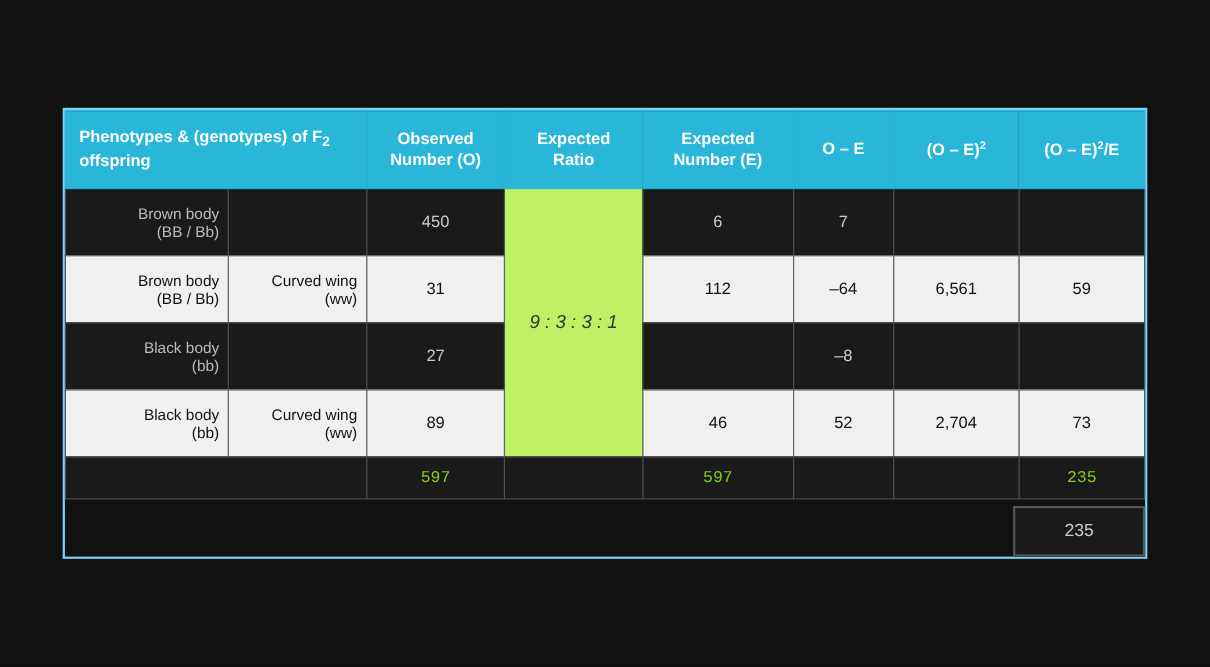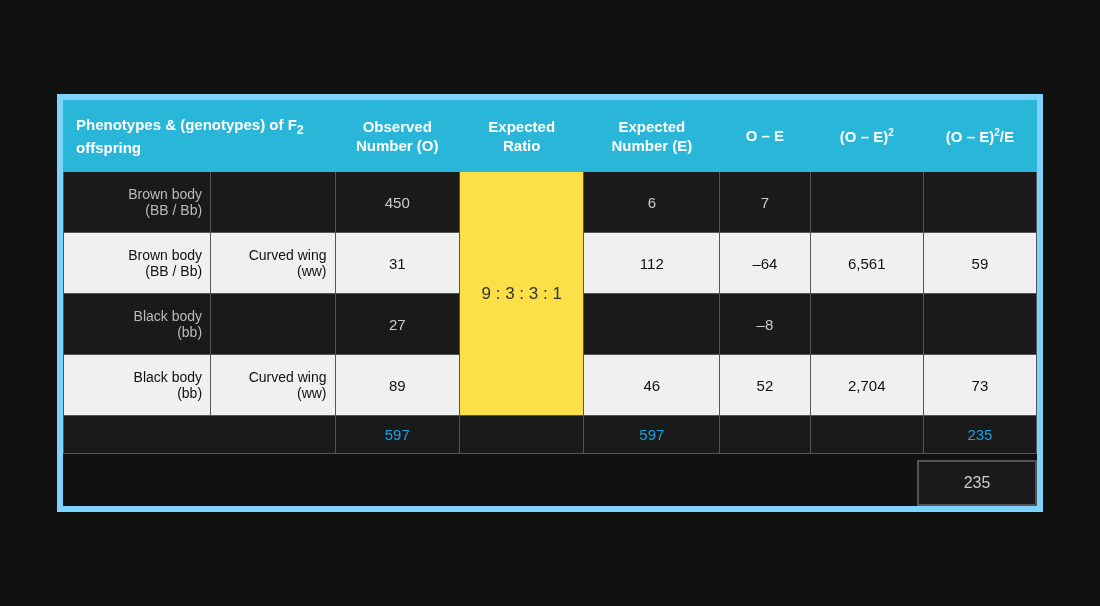--- a/index.html
+++ b/index.html
@@ -7,21 +7,21 @@
       background: #111;
       width: 1100px;
       height: 606px;
       display: flex;
       align-items: center;
       justify-content: center;
       font-family: Arial, sans-serif;
     }
     .table-wrapper {
       width: 986px;
-      border: 6px solid #7dd3fc;
+      border: 2px solid #7dd3fc;
     }
     table {
       width: 100%;
       border-collapse: collapse;
       table-layout: fixed;
     }
     thead tr {
       background: #29b6d8;
     }
     thead th {
@@ -60,21 +60,22 @@
       text-align: right;
       padding-left: 12px;
       font-size: 14px;
       color: #bbb;
     }
     tbody tr.light-row td.pheno-label {
       color: #111;
     }
     tfoot tr {
       background: #1a1a1a;
-      color: #0ea5e9;
+      color: #84cc16;
+      font-family: Liberation Mono, monospace;
     }
     tfoot td {
       padding: 10px 8px;
       text-align: center;
       font-size: 15px;
       border: 1px solid #555;
     }
     .total-box {
       background: #1a1a1a;
       border: 2px solid #555;
@@ -128,21 +129,21 @@
         <th>(O – E)<span class="superscript">2</span></th>
         <th>(O – E)<span class="superscript">2</span>/E</th>
       </tr>
     </thead>
     <tbody>
 
       <tr class="dark-row">
         <td class="pheno-label">Brown body<br>(BB / Bb)</td>
         <td class="pheno-label"></td>
         <td>450</td>
-        <td rowspan="4" style="background:#fde047; color:#333; font-size:17px; vertical-align:middle; border:1px solid #555;">
+        <td rowspan="4" style="background:#bef264; color:#333; font-style:italic; font-size:17px; vertical-align:middle; border:1px solid #555;">
           <span>9 : 3 : 3 : 1</span>
         </td>
         <td>6</td>
         <td>7</td>
         <td></td>
         <td></td>
       </tr>
 
       <tr class="light-row">
         <td class="pheno-label">Brown body<br>(BB / Bb)</td>

